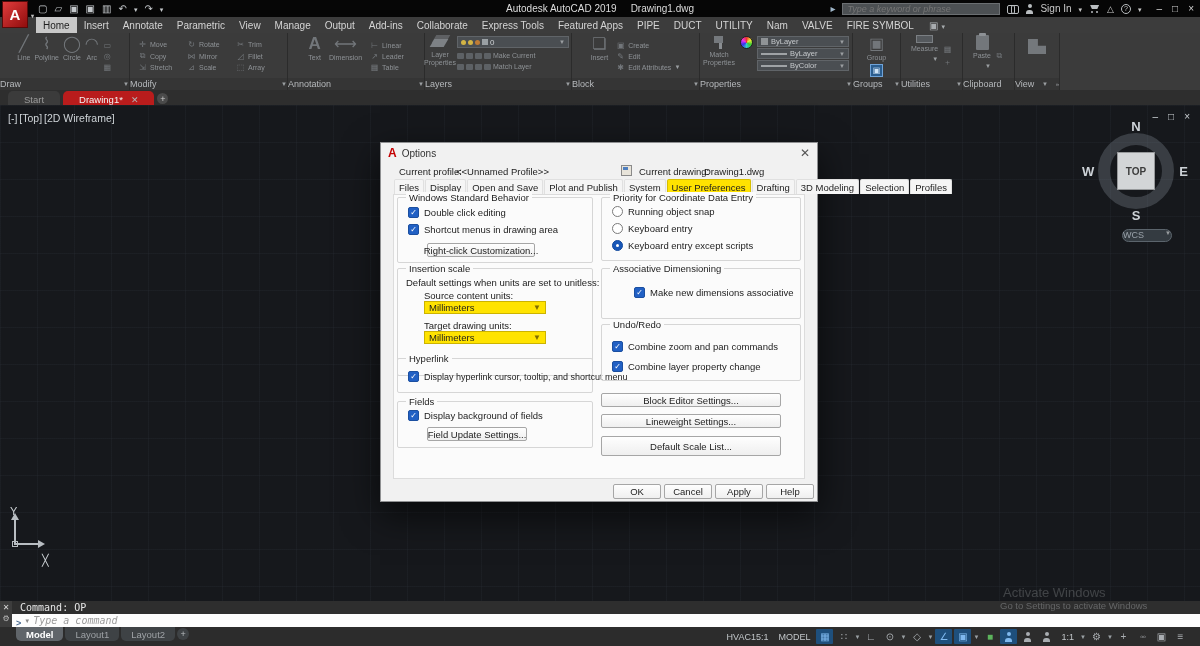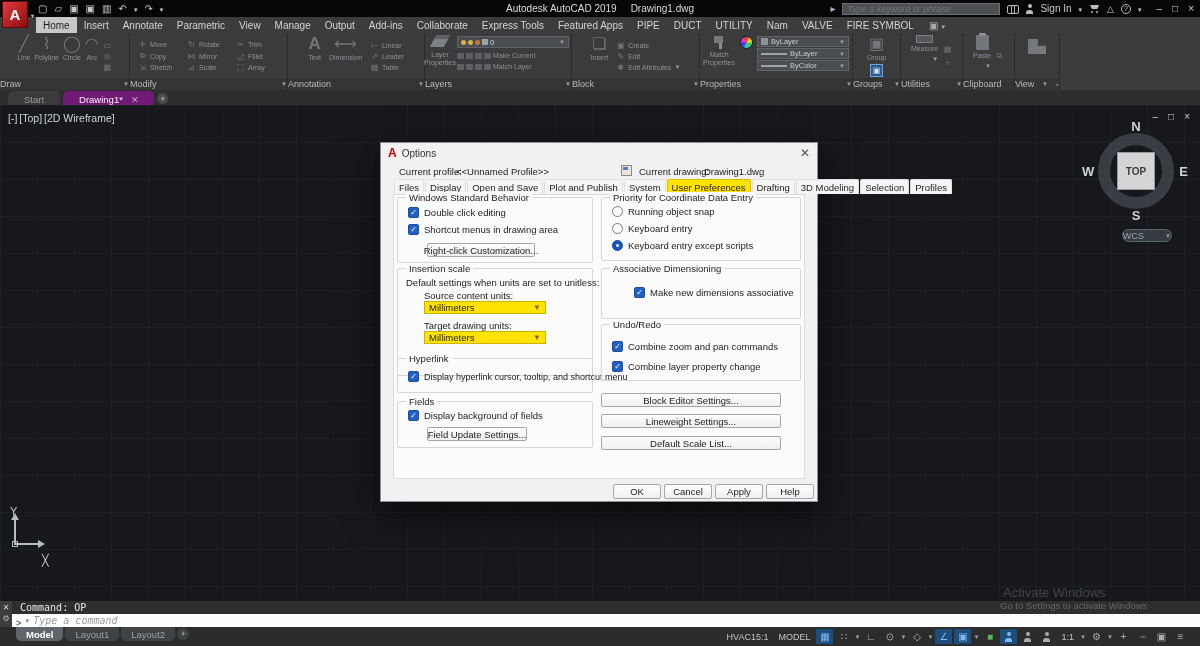--- a/index.html
+++ b/index.html
@@ -79,39 +79,39 @@
   .clip{width:13px;height:15px;position:relative;background:#73777b;border-radius:1px}
   .clip::before{content:"";position:absolute;top:-2px;left:3px;width:7px;height:3px;background:#8d9195;border-radius:1px}
   .ruler{width:17px;height:8px;border:1px solid #7b7f83;background:#55595d}
   .lblock{width:18px;height:15px;background:#74787c;clip-path:polygon(0 0,55% 0,55% 45%,100% 45%,100% 100%,0 100%)}
   .hl-blue{width:13px;height:13px;background:#2a5d8f;border:1px solid #6fa3d8;display:flex;align-items:center;justify-content:center;font-size:8px;color:#cfe4f7}
   .filler{flex:1 1 auto}
 
   
   .ftabs{position:absolute;top:90px;left:0;right:0;height:15px;background:#2e2e2e;display:flex;align-items:flex-end;padding-left:8px;gap:3px;z-index:20}
   .ftab{height:14px;padding:0 16px;display:flex;align-items:flex-end;gap:8px;font-size:9.5px;background:#3b3b3b;color:#9b9b9b;border-radius:5px 5px 0 0}
-  .ftab.active{background:#701a75;color:#f2f2f2}
+  .ftab.active{background:#b91c1c;color:#f2f2f2}
   .ftab .x{font-size:9px;color:#b5b5b5}
   .ftab-add{width:11px;height:11px;border-radius:50%;background:#4a4a4a;color:#cfcfcf;font-size:9px;display:flex;align-items:center;justify-content:center;margin-bottom:1px}
 
   
   .canvas{position:absolute;top:105px;left:0;right:0;height:496px;background:#16181c;z-index:1;
     background-image:linear-gradient(rgba(130,150,170,.05) 1px,transparent 1px),linear-gradient(90deg,rgba(130,150,170,.05) 1px,transparent 1px);
     background-size:37px 37px}
   .vplabel{position:absolute;top:7px;left:8px;display:flex;gap:2px;font-size:10.5px;color:#ced3d7}
   .canvas-winbtns{position:absolute;top:6px;right:10px;display:flex;gap:10px;font-size:10px;color:#ccd1d5}
   .viewcube{position:absolute;top:18px;right:16px;width:96px;height:96px}
   .vc-ring{position:absolute;top:10px;left:10px;width:76px;height:76px;border-radius:50%;border:12px solid rgba(140,150,158,.30)}
   .vc-n{position:absolute;top:-4px;left:50%;transform:translateX(-50%)}
   .vc-s{position:absolute;bottom:-4px;left:50%;transform:translateX(-50%)}
   .vc-w{position:absolute;left:-6px;top:50%;transform:translateY(-50%)}
   .vc-e{position:absolute;right:-4px;top:50%;transform:translateY(-50%)}
   .vc-letter{font-size:13px;font-weight:bold;color:#cdd2d7}
   .vc-face{position:absolute;top:29px;left:29px;width:38px;height:38px;background:#d3d5d7;border:1px solid #97999b;display:flex;align-items:center;justify-content:center;font-size:10px;font-weight:bold;color:#3c3c3c}
-  .wcs{position:absolute;top:124px;right:28px;width:50px;height:13px;background:#343b41;border:1px solid #5b646c;border-radius:7px;display:flex;align-items:center;justify-content:center;gap:21px;font-size:9px;color:#9aa2aa}
+  .wcs{position:absolute;top:124px;right:28px;width:50px;height:13px;background:#343b41;border:1px solid #5b646c;border-radius:7px;display:flex;align-items:flex-start;justify-content:center;gap:21px;font-size:9px;color:#9aa2aa}
   .ucs{position:absolute;left:8px;bottom:42px;width:50px;height:52px}
   .ucs .ylab{position:absolute;top:-2px;left:2px;font-size:11px;color:#c9ced2}
   .ucs .vax{position:absolute;top:12px;left:6px;width:2px;height:26px;background:#b8bdc2}
   .ucs .vhead{position:absolute;top:6px;left:3px;width:0;height:0;border-left:4px solid transparent;border-right:4px solid transparent;border-bottom:7px solid #b8bdc2}
   .ucs .hax{position:absolute;top:36px;left:6px;width:26px;height:2px;background:#b8bdc2}
   .ucs .hhead{position:absolute;top:33px;left:30px;width:0;height:0;border-top:4px solid transparent;border-bottom:4px solid transparent;border-left:7px solid #b8bdc2}
   .ucs .org{position:absolute;top:34px;left:4px;width:6px;height:6px;border:1px solid #b8bdc2}
   .cross{position:absolute;left:42px;bottom:34px;font-size:11px;color:#ccd1d5}
   .g-cross::before{content:"╳"}
   .wm1{position:absolute;left:1003px;top:585px;font-size:13px;color:rgba(235,238,240,.20);z-index:45}
@@ -682,21 +682,21 @@
     <div class="grp" style="left:220px;top:125px;width:200px;height:51px">
       <span class="gt">Associative Dimensioning</span>
       <div class="crow" style="left:32px;top:18px">
           <span class="cb"></span>
           <span>Make new dimensions associative</span>
         </div>
     </div>
 
     <div class="dbtn" style="left:220px;top:250px;width:180px;height:14px">Block Editor Settings...</div>
     <div class="dbtn" style="left:220px;top:271px;width:180px;height:14px">Lineweight Settings...</div>
-    <div class="dbtn" style="left:220px;top:293px;width:180px;height:14px">Default Scale List...</div>
+    <div class="dbtn" style="left:220px;top:293px;width:180px;height:20px">Default Scale List...</div>
 
     <div class="dbtn" style="left:232px;top:341px;width:48px;height:15px">OK</div>
     <div class="dbtn" style="left:283px;top:341px;width:48px;height:15px">Cancel</div>
     <div class="dbtn" style="left:334px;top:341px;width:48px;height:15px">Apply</div>
     <div class="dbtn" style="left:385px;top:341px;width:48px;height:15px">Help</div>
   </div>
 
   <div class="cmd">
     <div class="cmd-grip">
       <span>✕</span>

